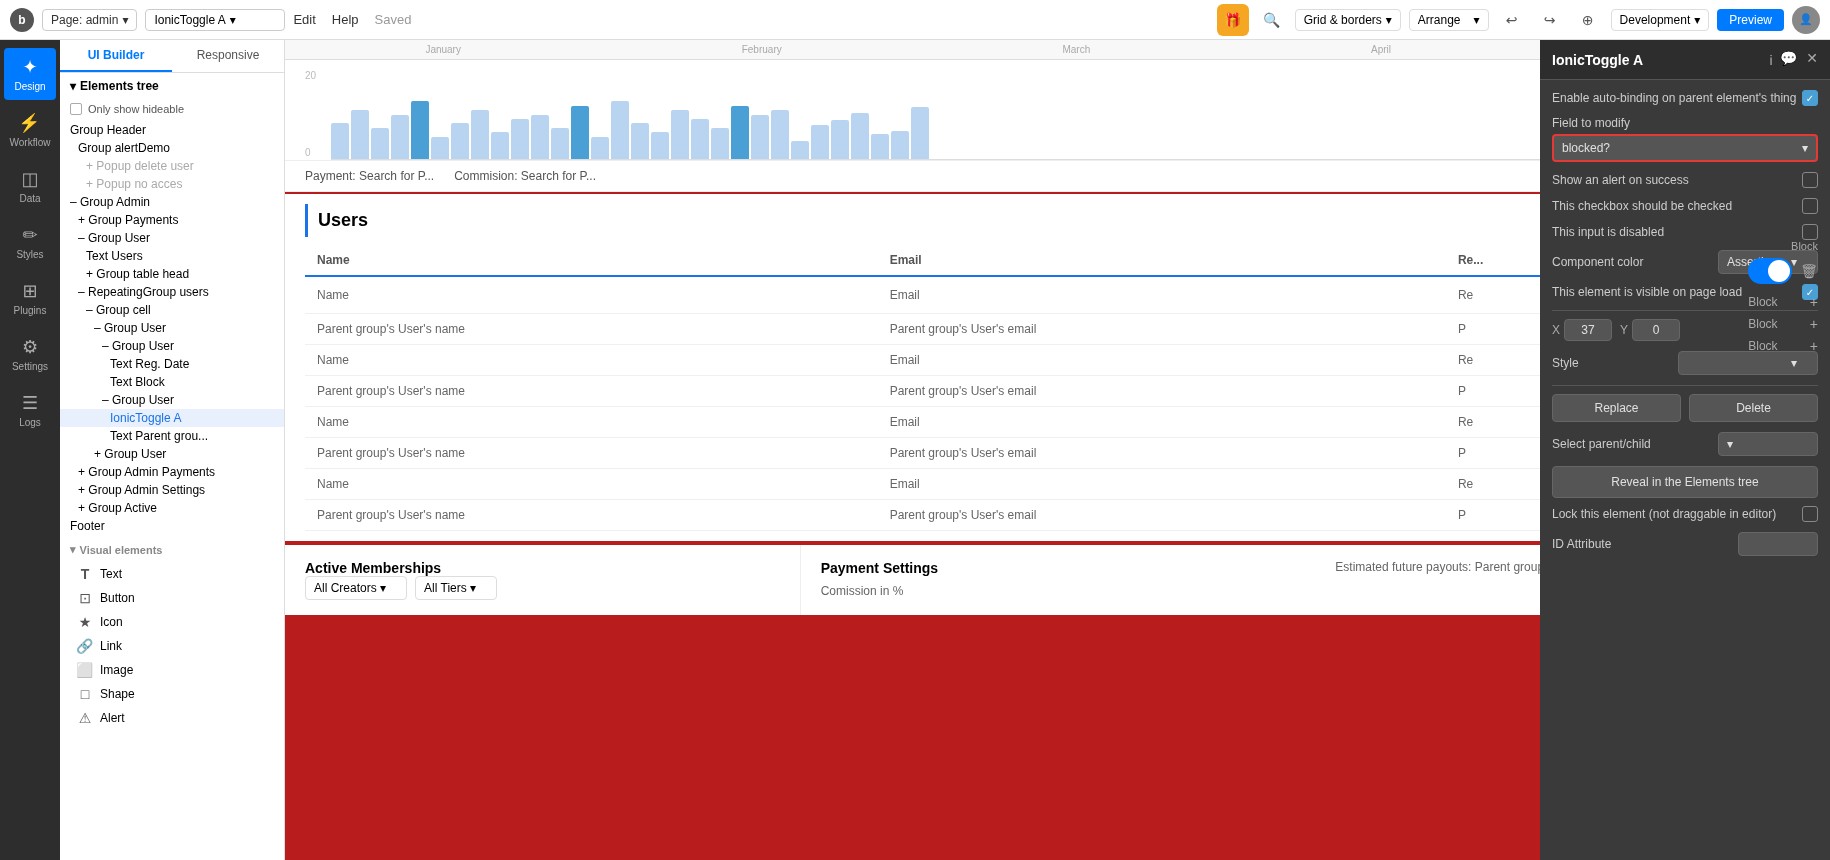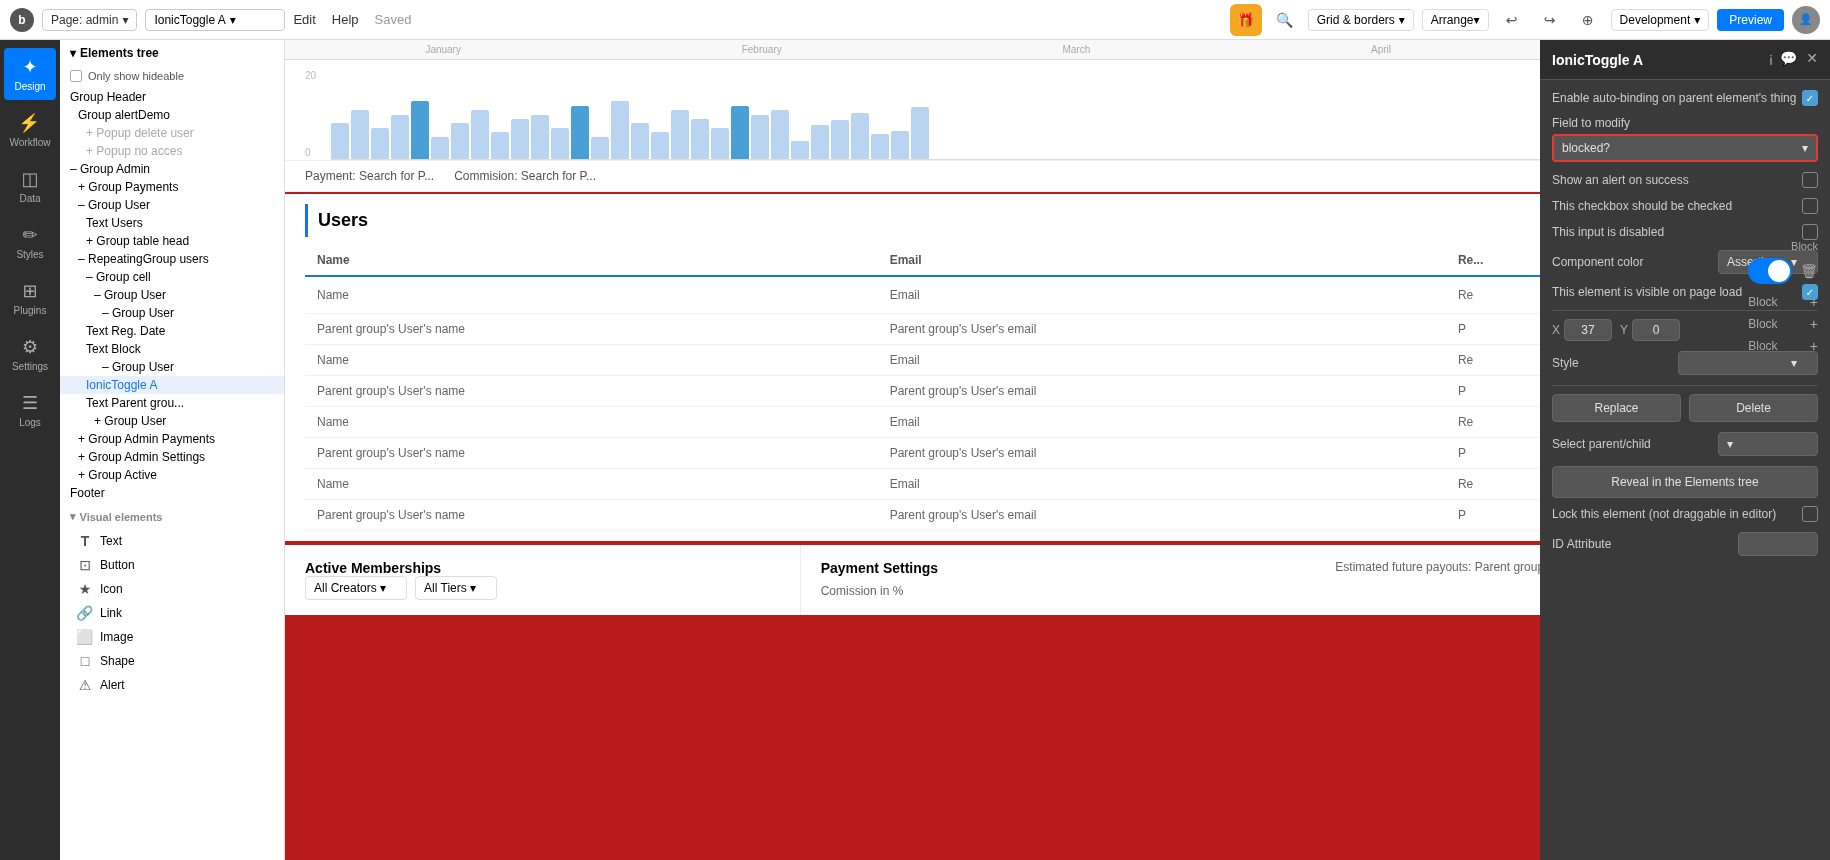--- a/index.html
+++ b/index.html
@@ -15,21 +15,21 @@
     .top-bar-page span { color: #333; }
     .top-bar-element { display: flex; align-items: center; gap: 4px; border: 1px solid #ccc; border-radius: 4px; padding: 3px 8px; font-size: 12px; cursor: pointer; min-width: 140px; }
     .top-bar-actions { display: flex; gap: 16px; font-size: 13px; }
     .top-bar-actions span { cursor: pointer; color: #333; }
     .top-bar-actions .saved { color: #999; }
     .spacer { flex: 1; }
     .top-bar-right { display: flex; align-items: center; gap: 8px; }
     .icon-btn { width: 30px; height: 30px; border-radius: 4px; display: flex; align-items: center; justify-content: center; cursor: pointer; background: transparent; border: none; font-size: 14px; color: #555; }
     .gift-btn { background: #f5a623; color: #fff; border-radius: 6px; width: 32px; height: 32px; }
     .grid-borders-btn { border: 1px solid #ddd; border-radius: 4px; padding: 3px 8px; font-size: 12px; cursor: pointer; display: flex; align-items: center; gap: 4px; }
-    .arrange-btn { border: 1px solid #ddd; border-radius: 4px; padding: 3px 8px; font-size: 12px; cursor: pointer; display: flex; align-items: center; gap: 0; }
+    .arrange-btn { border: 1px solid #ddd; border-radius: 4px; padding: 3px 8px; font-size: 12px; cursor: pointer; display: flex; align-items: center; gap: 13px; }
     .dev-btn { border: 1px solid #ddd; border-radius: 4px; padding: 3px 8px; font-size: 12px; cursor: pointer; display: flex; align-items: center; gap: 4px; }
     .preview-btn { background: #007aff; color: #fff; border-radius: 4px; padding: 4px 12px; font-size: 12px; cursor: pointer; border: none; }
     .avatar-btn { width: 28px; height: 28px; border-radius: 50%; background: #888; display: flex; align-items: center; justify-content: center; color: #fff; font-size: 11px; cursor: pointer; }
 
     
     .main-layout { display: flex; height: calc(860px - 40px); }
 
     
     .left-icons { width: 60px; background: #2d2d2d; display: flex; flex-direction: column; align-items: center; padding-top: 8px; gap: 4px; }
     .left-icon-item { display: flex; flex-direction: column; align-items: center; padding: 8px 4px; cursor: pointer; color: #aaa; font-size: 10px; gap: 3px; border-radius: 4px; width: 52px; }
@@ -46,21 +46,21 @@
     .tree-title { font-weight: 600; font-size: 12px; display: flex; align-items: center; gap: 4px; }
     .only-show { display: flex; align-items: center; gap: 6px; font-size: 11px; color: #555; padding: 4px 10px 6px; }
     .checkbox-sq { width: 12px; height: 12px; border: 1px solid #aaa; border-radius: 2px; }
     .tree-item { padding: 2px 10px; cursor: pointer; display: flex; align-items: center; justify-content: space-between; }
     .tree-item.selected { background: #e8f0fe; color: #1a73e8; }
     .tree-item-label { display: flex; align-items: center; gap: 3px; }
     .tree-indent-1 { padding-left: 18px; }
     .tree-indent-2 { padding-left: 26px; }
     .tree-indent-3 { padding-left: 34px; }
     .tree-indent-4 { padding-left: 42px; }
-    .tree-indent-5 { padding-left: 26px; }
+    .tree-indent-5 { padding-left: 50px; }
     .tree-actions { display: flex; gap: 3px; opacity: 0; }
     .tree-action-icon { font-size: 10px; color: #888; cursor: pointer; }
     .search-new-elements { padding: 6px 10px; }
     .search-new-elements input { width: 100%; padding: 4px 8px; border: 1px solid #ddd; border-radius: 4px; font-size: 12px; }
     .visual-elements-section { padding: 8px 10px; }
     .section-title { font-size: 11px; color: #888; font-weight: 600; display: flex; align-items: center; gap: 4px; margin-bottom: 6px; }
     .visual-element-item { display: flex; align-items: center; gap: 6px; padding: 4px 6px; cursor: pointer; border-radius: 4px; }
     .ve-icon { font-size: 14px; color: #555; width: 18px; text-align: center; }
 
     
@@ -180,20 +180,24 @@
       <span class="left-icon-symbol">⚙</span>
       <span>Settings</span>
     </div>
     <div class="left-icon-item">
       <span class="left-icon-symbol">☰</span>
       <span>Logs</span>
     </div>
   </div>
 
   <div class="elements-panel">
+    <div class="panel-tabs">
+      <div class="panel-tab active">UI Builder</div>
+      <div class="panel-tab">Responsive</div>
+    </div>
     <div class="elements-tree">
       <div class="tree-header">
         <div class="tree-title">
           <span>▾</span>
           <span>Elements tree</span>
         </div>
       </div>
       <div class="only-show">
         <div class="checkbox-sq"></div>
         <span>Only show hideable</span>

